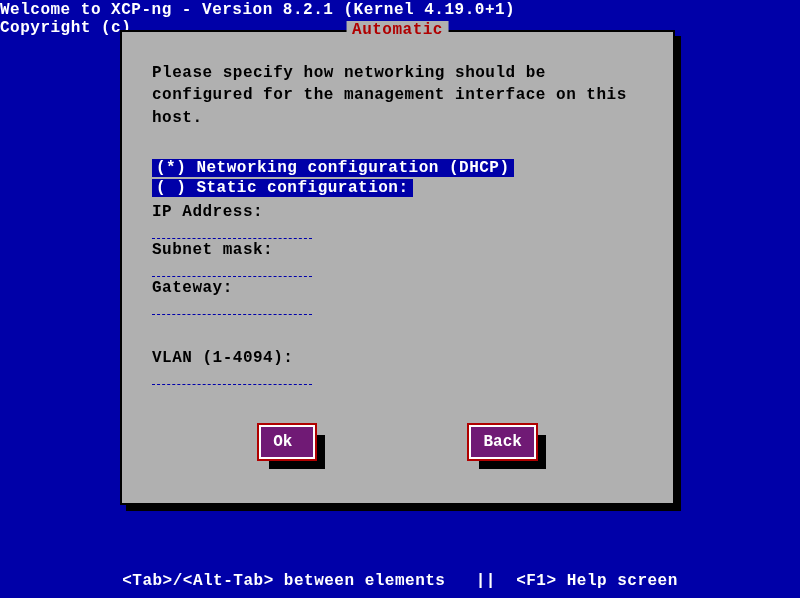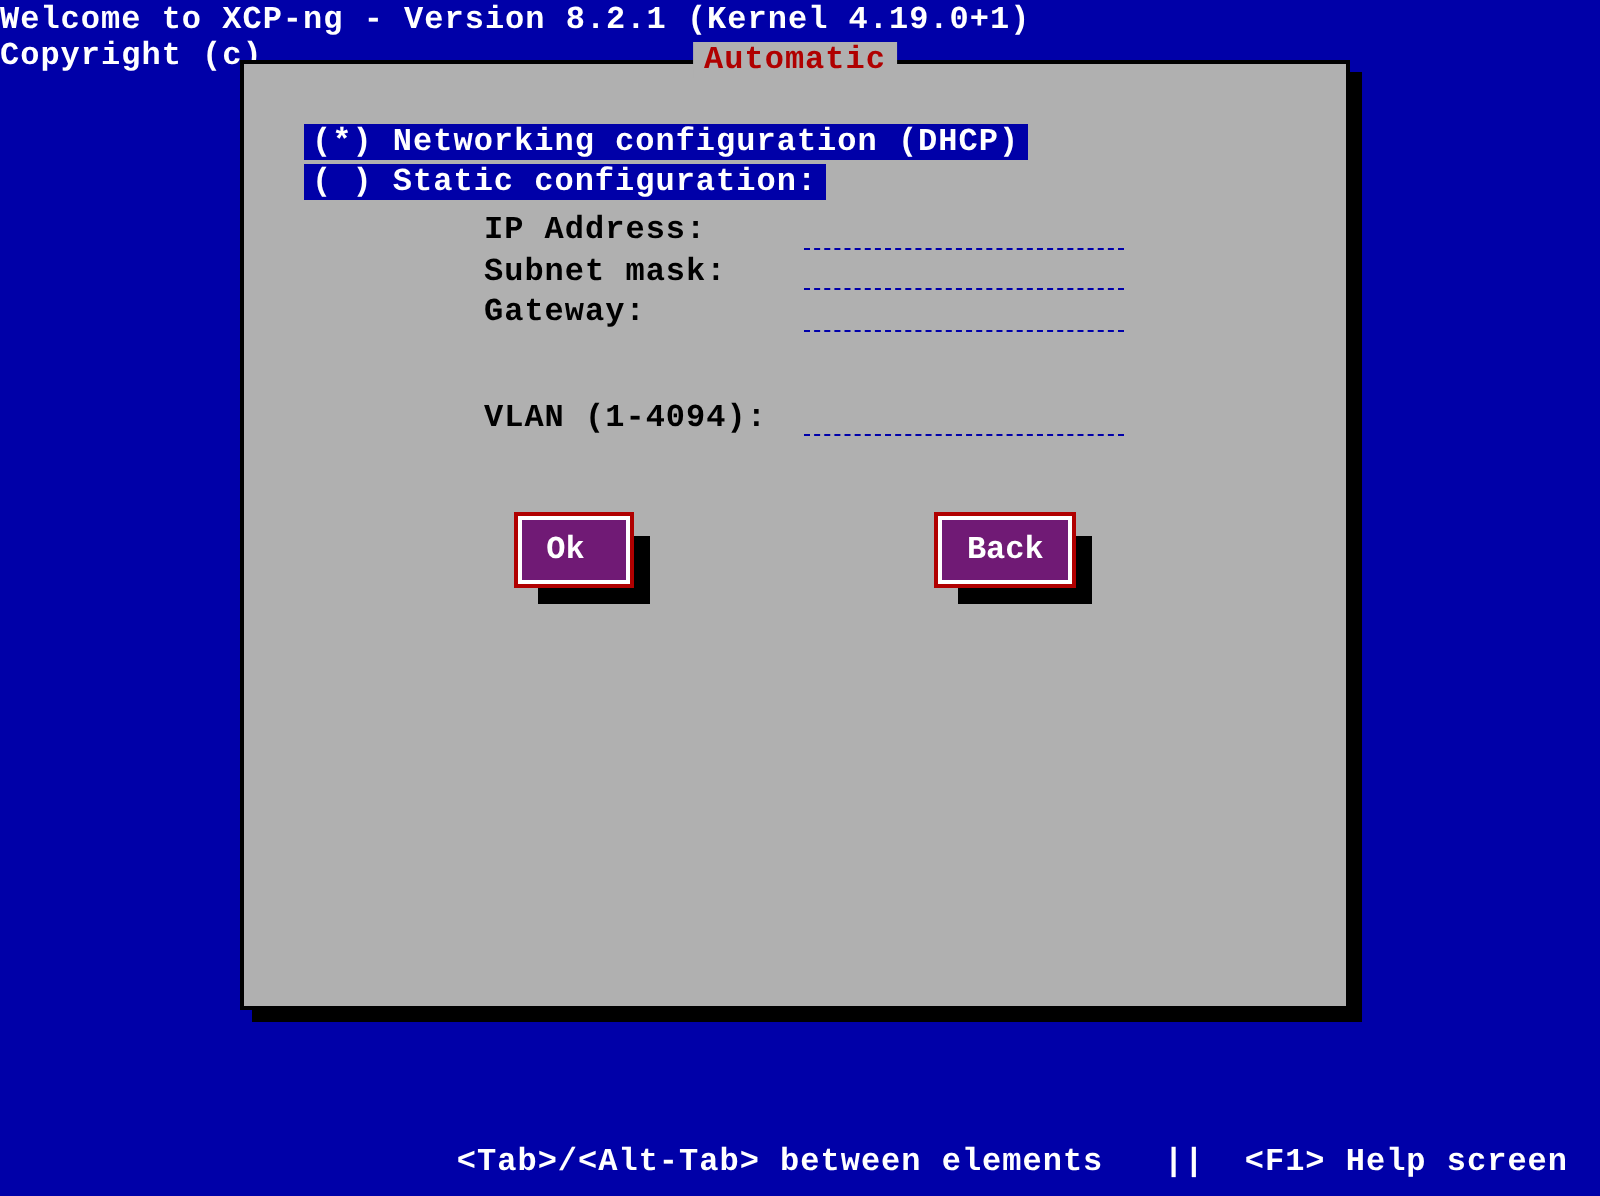--- a/index.html
+++ b/index.html
@@ -49,23 +49,23 @@
       display: inline-block;
       background: #0000a8;
       color: #fff;
       padding: 0 4px;
       margin-bottom: 2px;
       white-space: pre;
     }
     .radio-block { margin-bottom: 4px; }
     .field-row {
       display: flex;
-      margin-left: 90px;
       margin-bottom: 2px;
       align-items: baseline;
+      flex-direction: column;
     }
     .field-label {
       color: #000;
       width: 160px;
       white-space: pre;
     }
     .field-input {
       width: 160px;
       background: transparent;
       border: none;
@@ -94,39 +94,40 @@
       min-width: 56px;
       text-align: left;
     }
     .footer {
       position: absolute;
       bottom: 8px;
       left: 0;
       right: 0;
       color: #fff;
       display: flex;
-      justify-content: flex-end;
+      justify-content: center;
       padding: 0 16px;
       white-space: pre;
       margin-top: 40px;
     }
     .footer-left { display: inline; }
     .footer-right { display: inline; }
   </style>
 </head>
 <body>
 
 <div class="header">
   <div class="header-line">Welcome to XCP-ng - Version 8.2.1 (Kernel 4.19.0+1)</div>
   <div class="header-line">Copyright (c)</div>
 </div>
 
 <div class="dialog">
   <div class="dialog-title">Automatic</div>
   <div class="dialog-body">
+    <div class="prompt">Please specify how networking should be configured for the management interface on this host.</div>
 
     <div class="radio-block">
       <div><span class="radio-line">(*) Networking configuration (DHCP)</span></div>
       <div><span class="radio-line">( ) Static configuration:</span></div>
     </div>
 
     <div class="field-row">
       <span class="field-label">IP Address:</span>
       <input class="field-input" value="" style="">
     </div>

